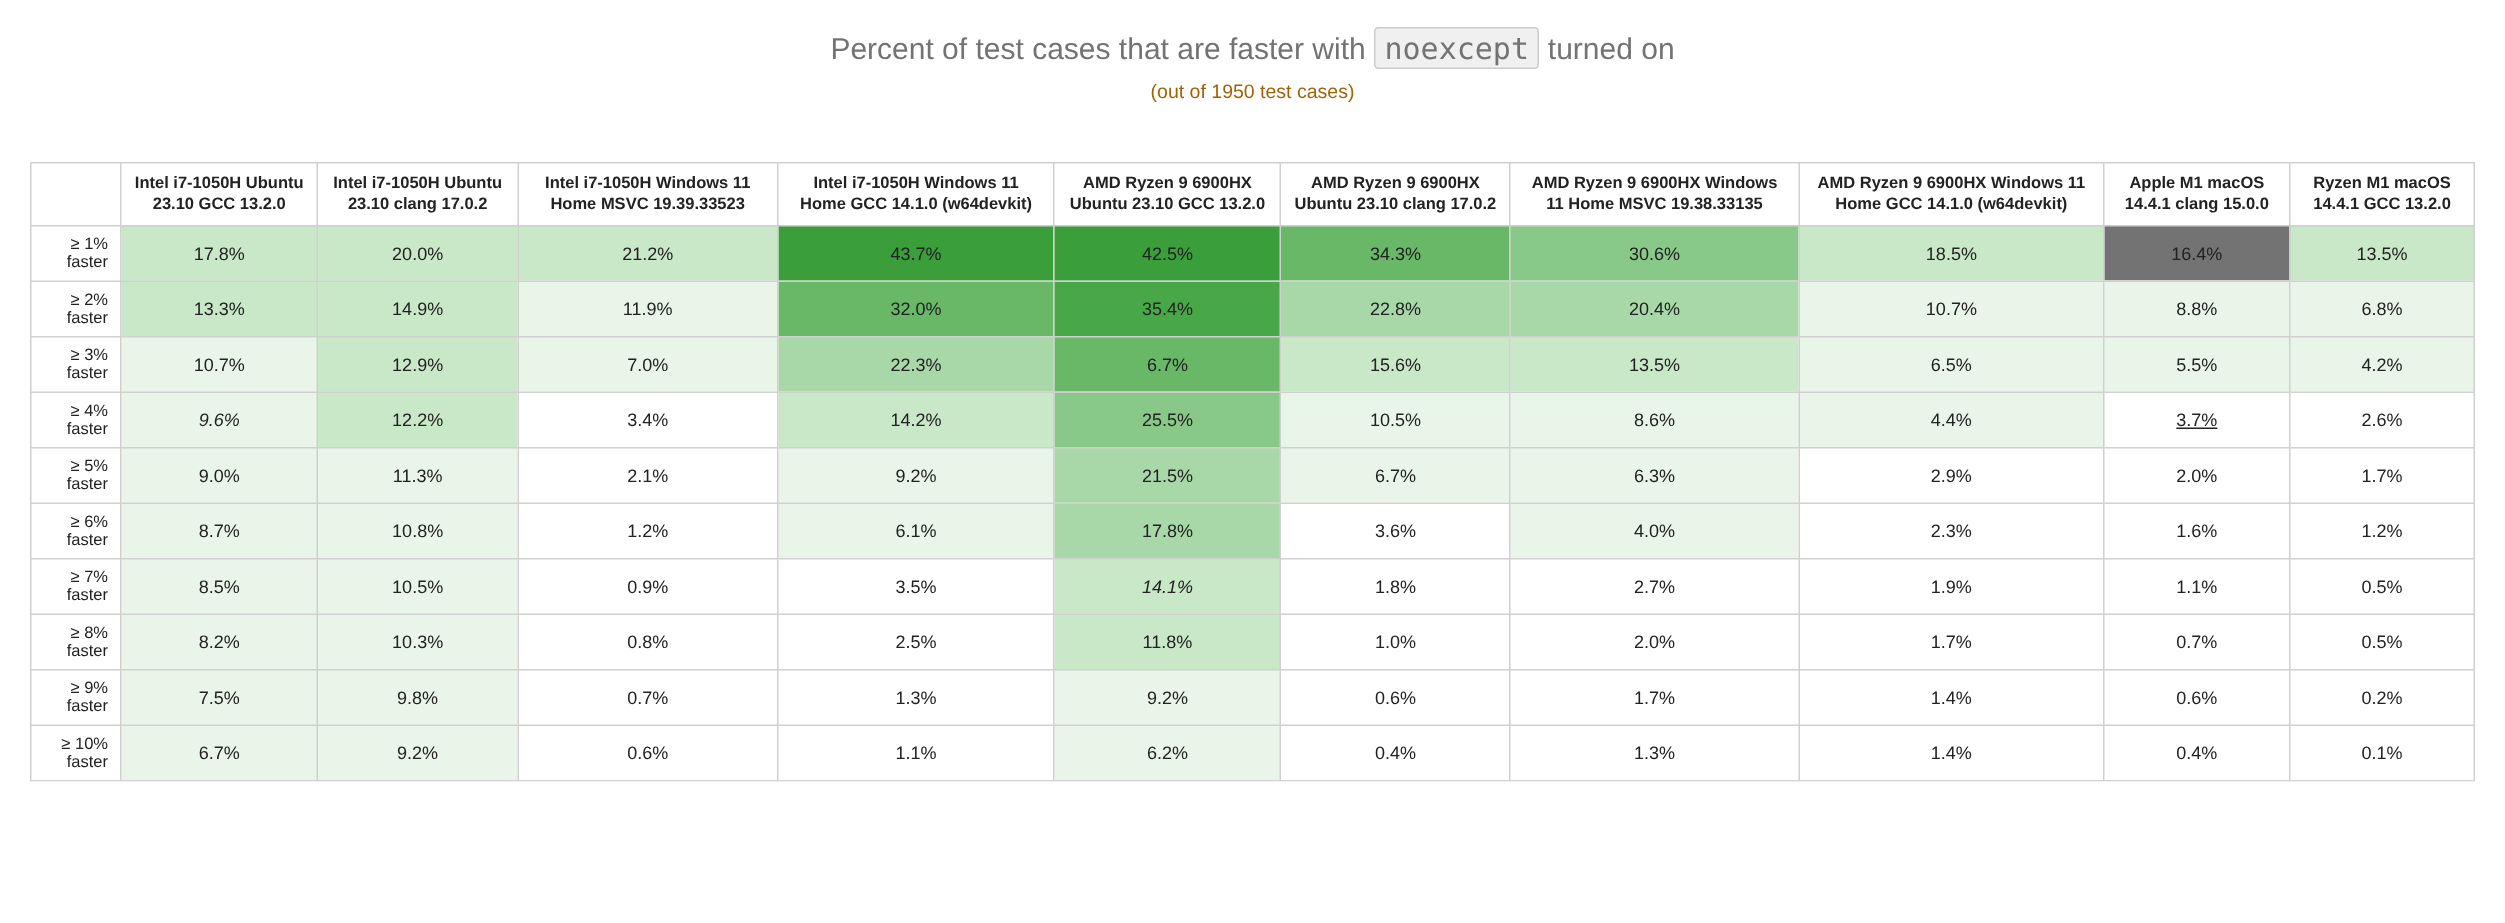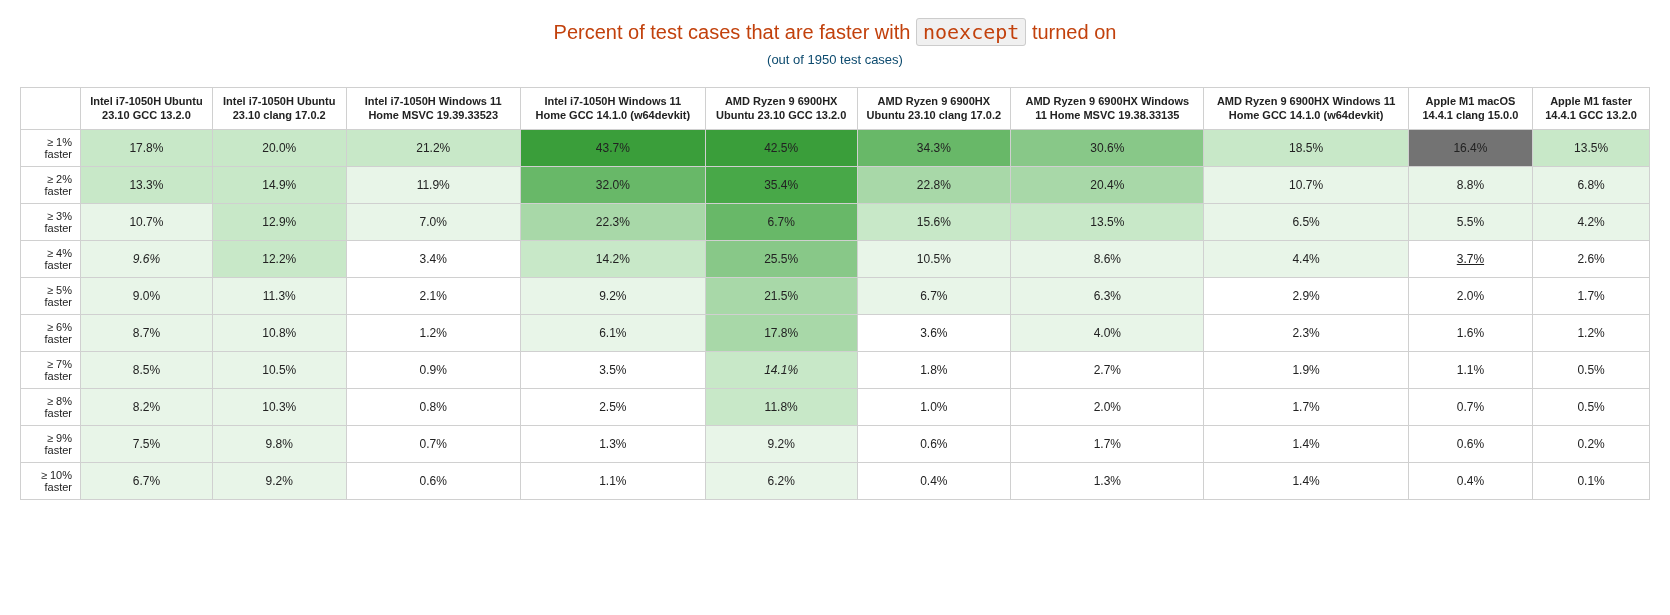--- a/index.html
+++ b/index.html
@@ -8,35 +8,35 @@
       background: #fff;
       color: #222;
       font-size: 13px;
       padding: 20px;
     }
     .page-title {
       text-align: center;
       font-size: 20px;
       font-weight: 400;
       margin-bottom: 8px;
-      color: #c2410c;
+      color: #737373;
     }
     .page-title code {
       background: #f0f0f0;
       border: 1px solid #ccc;
       border-radius: 3px;
       padding: 1px 6px;
       font-family: monospace;
       font-size: 20px;
     }
     .subtitle {
       text-align: center;
-      color: #0c4a6e;
+      color: #a16207;
       font-size: 13px;
-      margin-bottom: 20px;
+      margin-bottom: 40px;
     }
     .table-wrapper {
       overflow-x: auto;
     }
     table {
       border-collapse: collapse;
       width: 100%;
       font-size: 12px;
     }
     th, td {
@@ -80,21 +80,21 @@
       <th></th>
           <th>Intel i7-1050H Ubuntu 23.10 GCC 13.2.0</th>
           <th>Intel i7-1050H Ubuntu 23.10 clang 17.0.2</th>
           <th>Intel i7-1050H Windows 11 Home MSVC 19.39.33523</th>
           <th>Intel i7-1050H Windows 11 Home GCC 14.1.0 (w64devkit)</th>
           <th>AMD Ryzen 9 6900HX Ubuntu 23.10 GCC 13.2.0</th>
           <th>AMD Ryzen 9 6900HX Ubuntu 23.10 clang 17.0.2</th>
           <th>AMD Ryzen 9 6900HX Windows 11 Home MSVC 19.38.33135</th>
           <th>AMD Ryzen 9 6900HX Windows 11 Home GCC 14.1.0 (w64devkit)</th>
           <th>Apple M1 macOS 14.4.1 clang 15.0.0</th>
-          <th>Apple M1 faster 14.4.1 GCC 13.2.0</th>
+          <th>Ryzen M1 macOS 14.4.1 GCC 13.2.0</th>
         </tr>
     </thead>
     <tbody>
 
     <tr>
           <td>≥ 1%<br>faster</td>
           <td style="background-color: rgb(200, 232, 200);">17.8%</td>
           <td style="background-color: rgb(200, 232, 200);">20.0%</td>
           <td style="background-color: rgb(200, 232, 200);">21.2%</td>
           <td style="background-color: rgb(58, 158, 58);">43.7%</td>

